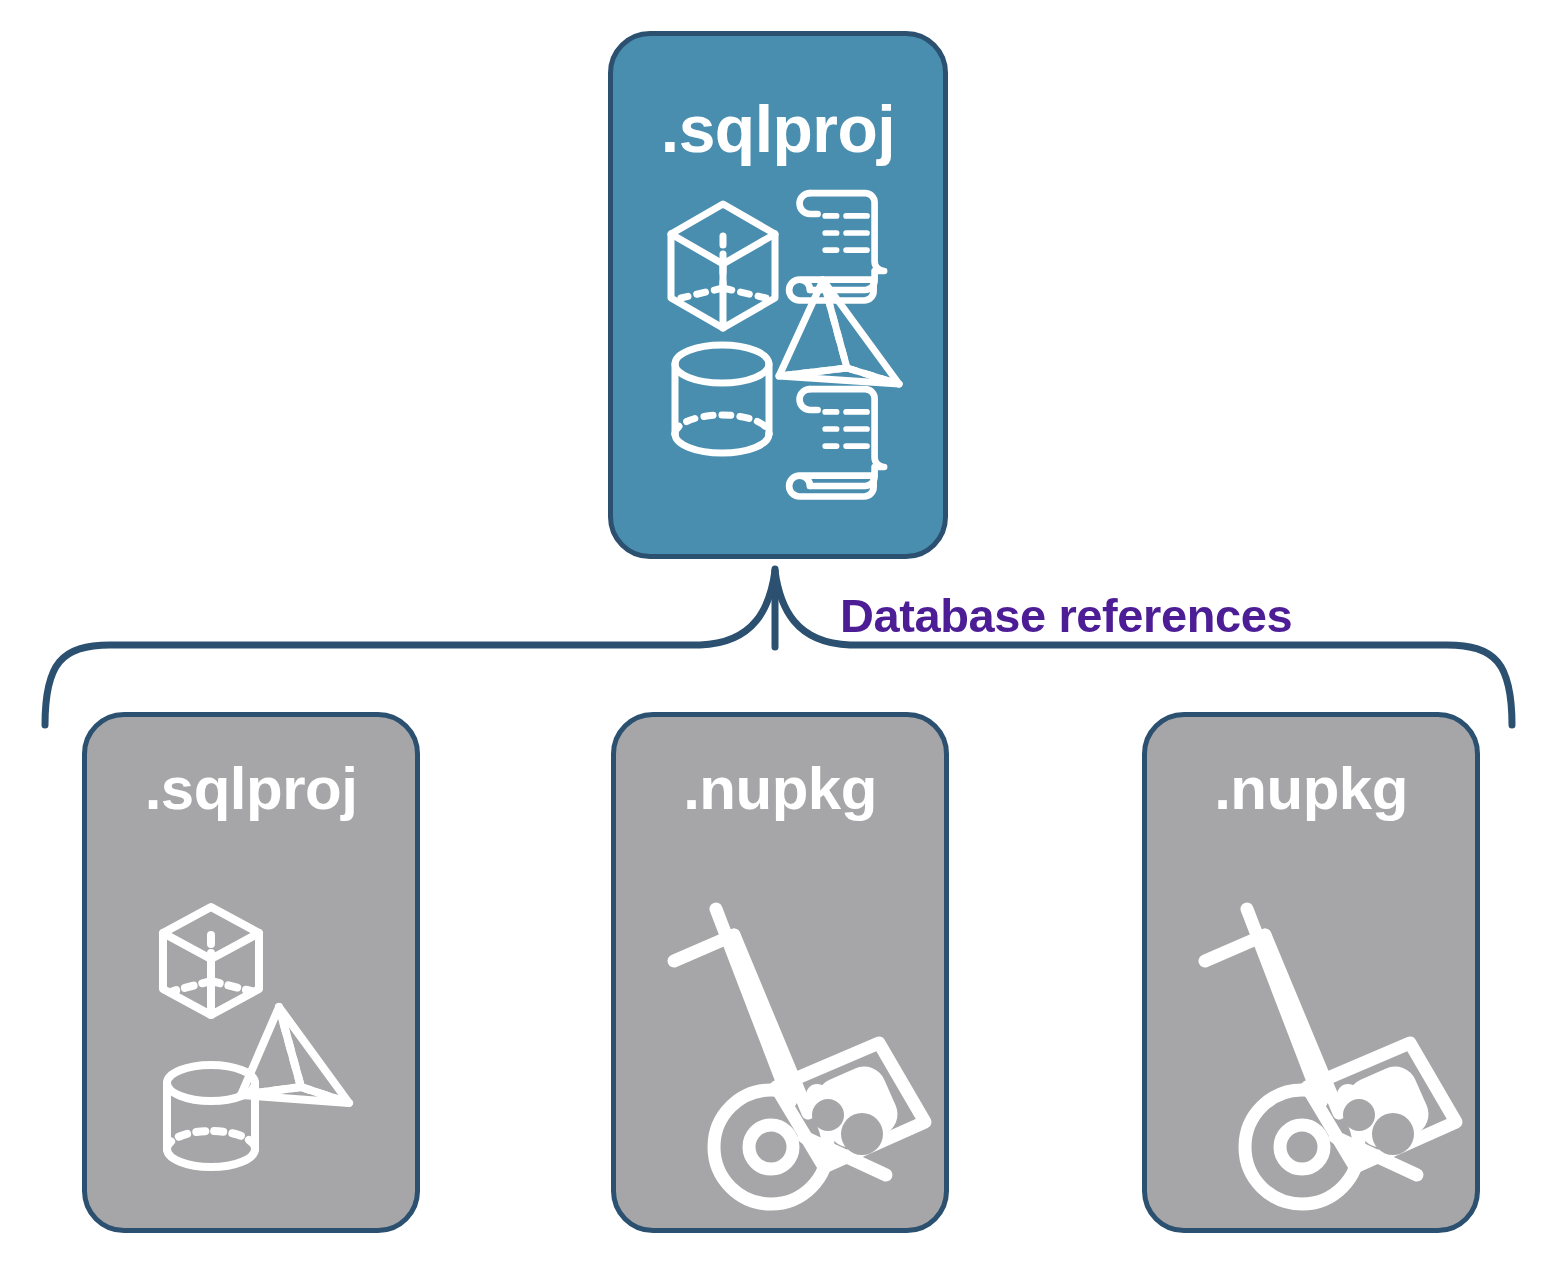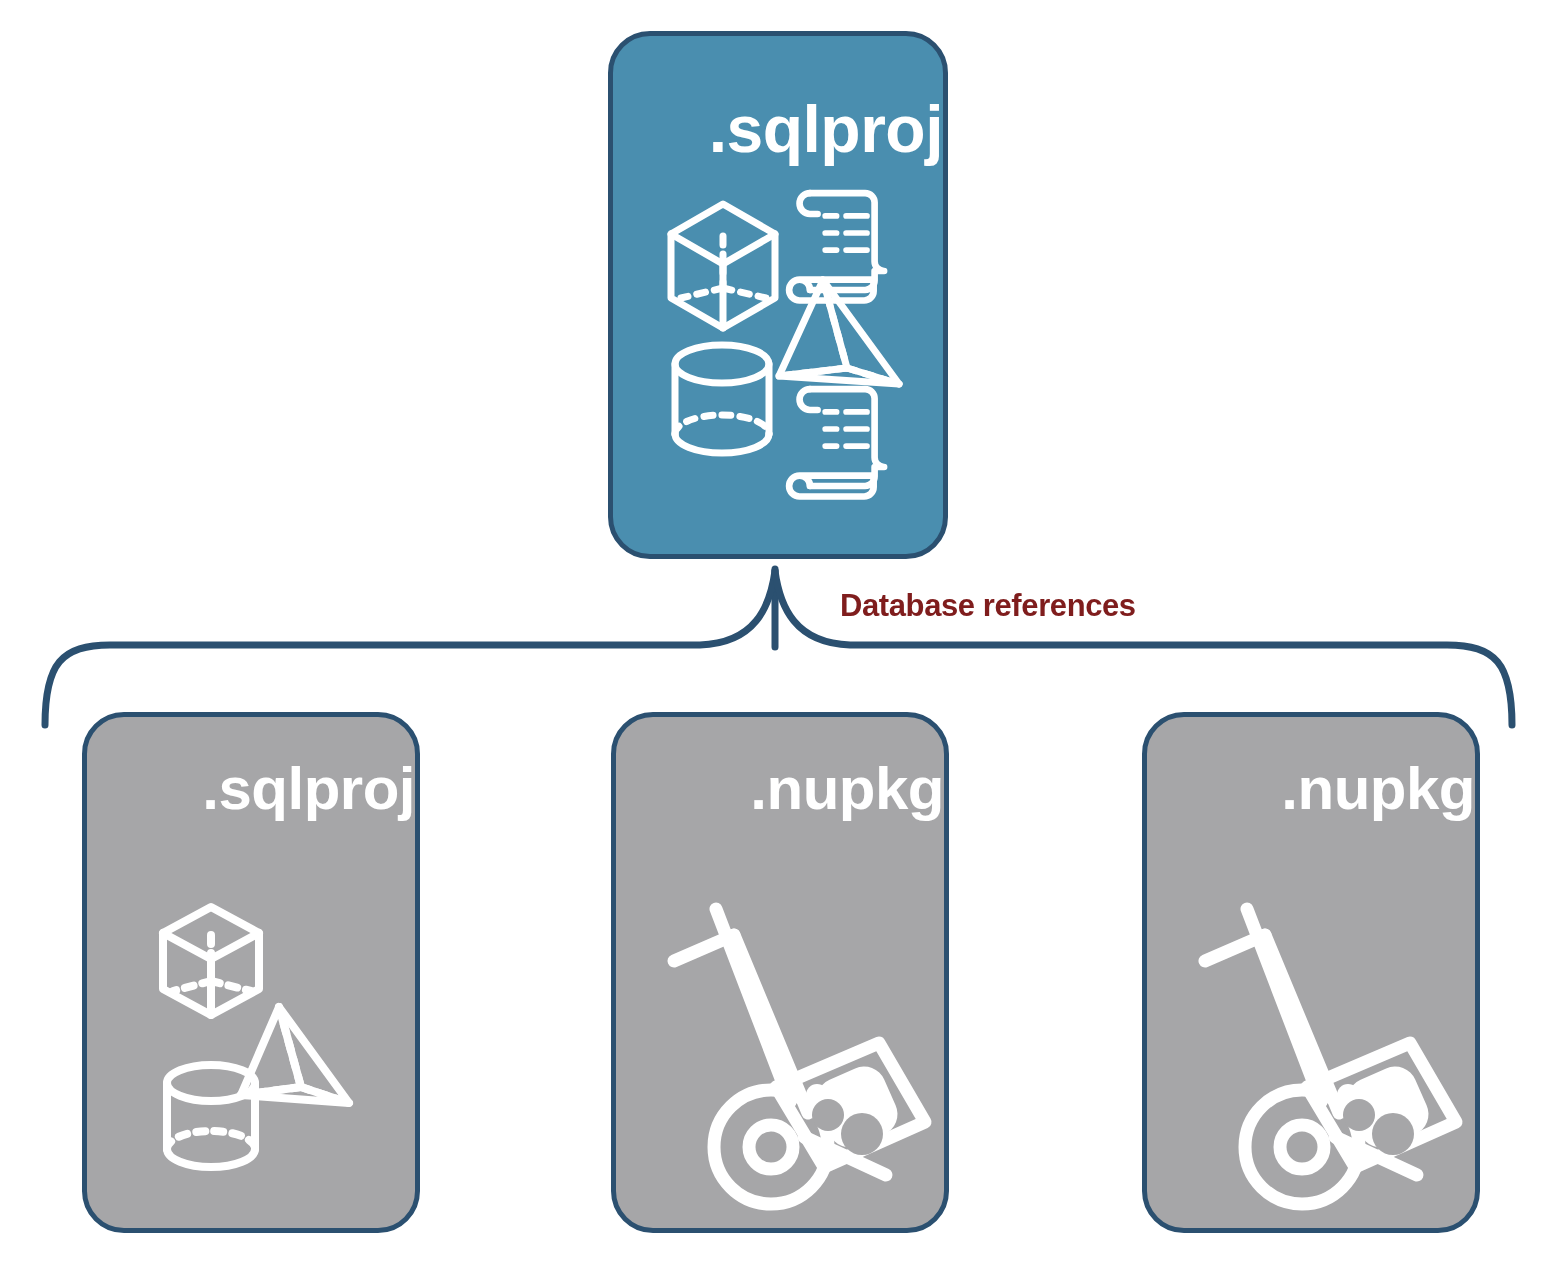--- a/index.html
+++ b/index.html
@@ -33,21 +33,21 @@
     border-color: #2b5070;
   }
   .card-gray {
     background: #a6a6a8;
     border-color: #2b5070;
   }
   .card-title {
     position: absolute;
     left: 0;
     right: 0;
-    text-align: right;
+    text-align: center;
     color: #ffffff;
     font-weight: bold;
     letter-spacing: -0.5px;
     line-height: 1;
     white-space: nowrap;
   }
 
   
   #card-top       { left: 608px;  top: 31px;   width: 340px; height: 528px; }
   #card-top .card-title   { top: 60px; font-size: 66px; }
@@ -67,22 +67,22 @@
     width: 1566px;
     height: 190px;
     pointer-events: none;
   }
 
   
   #bracket-label {
     position: absolute;
     left: 840px;
     top: 588px;
-    color: #7f1d1d;
-    font-size: 31px;
+    color: #4c1d95;
+    font-size: 47px;
     font-weight: bold;
     letter-spacing: -0.4px;
     white-space: nowrap;
   }
 
   svg { display: block; overflow: visible; }
 </style>
 </head>
 <body>
 

